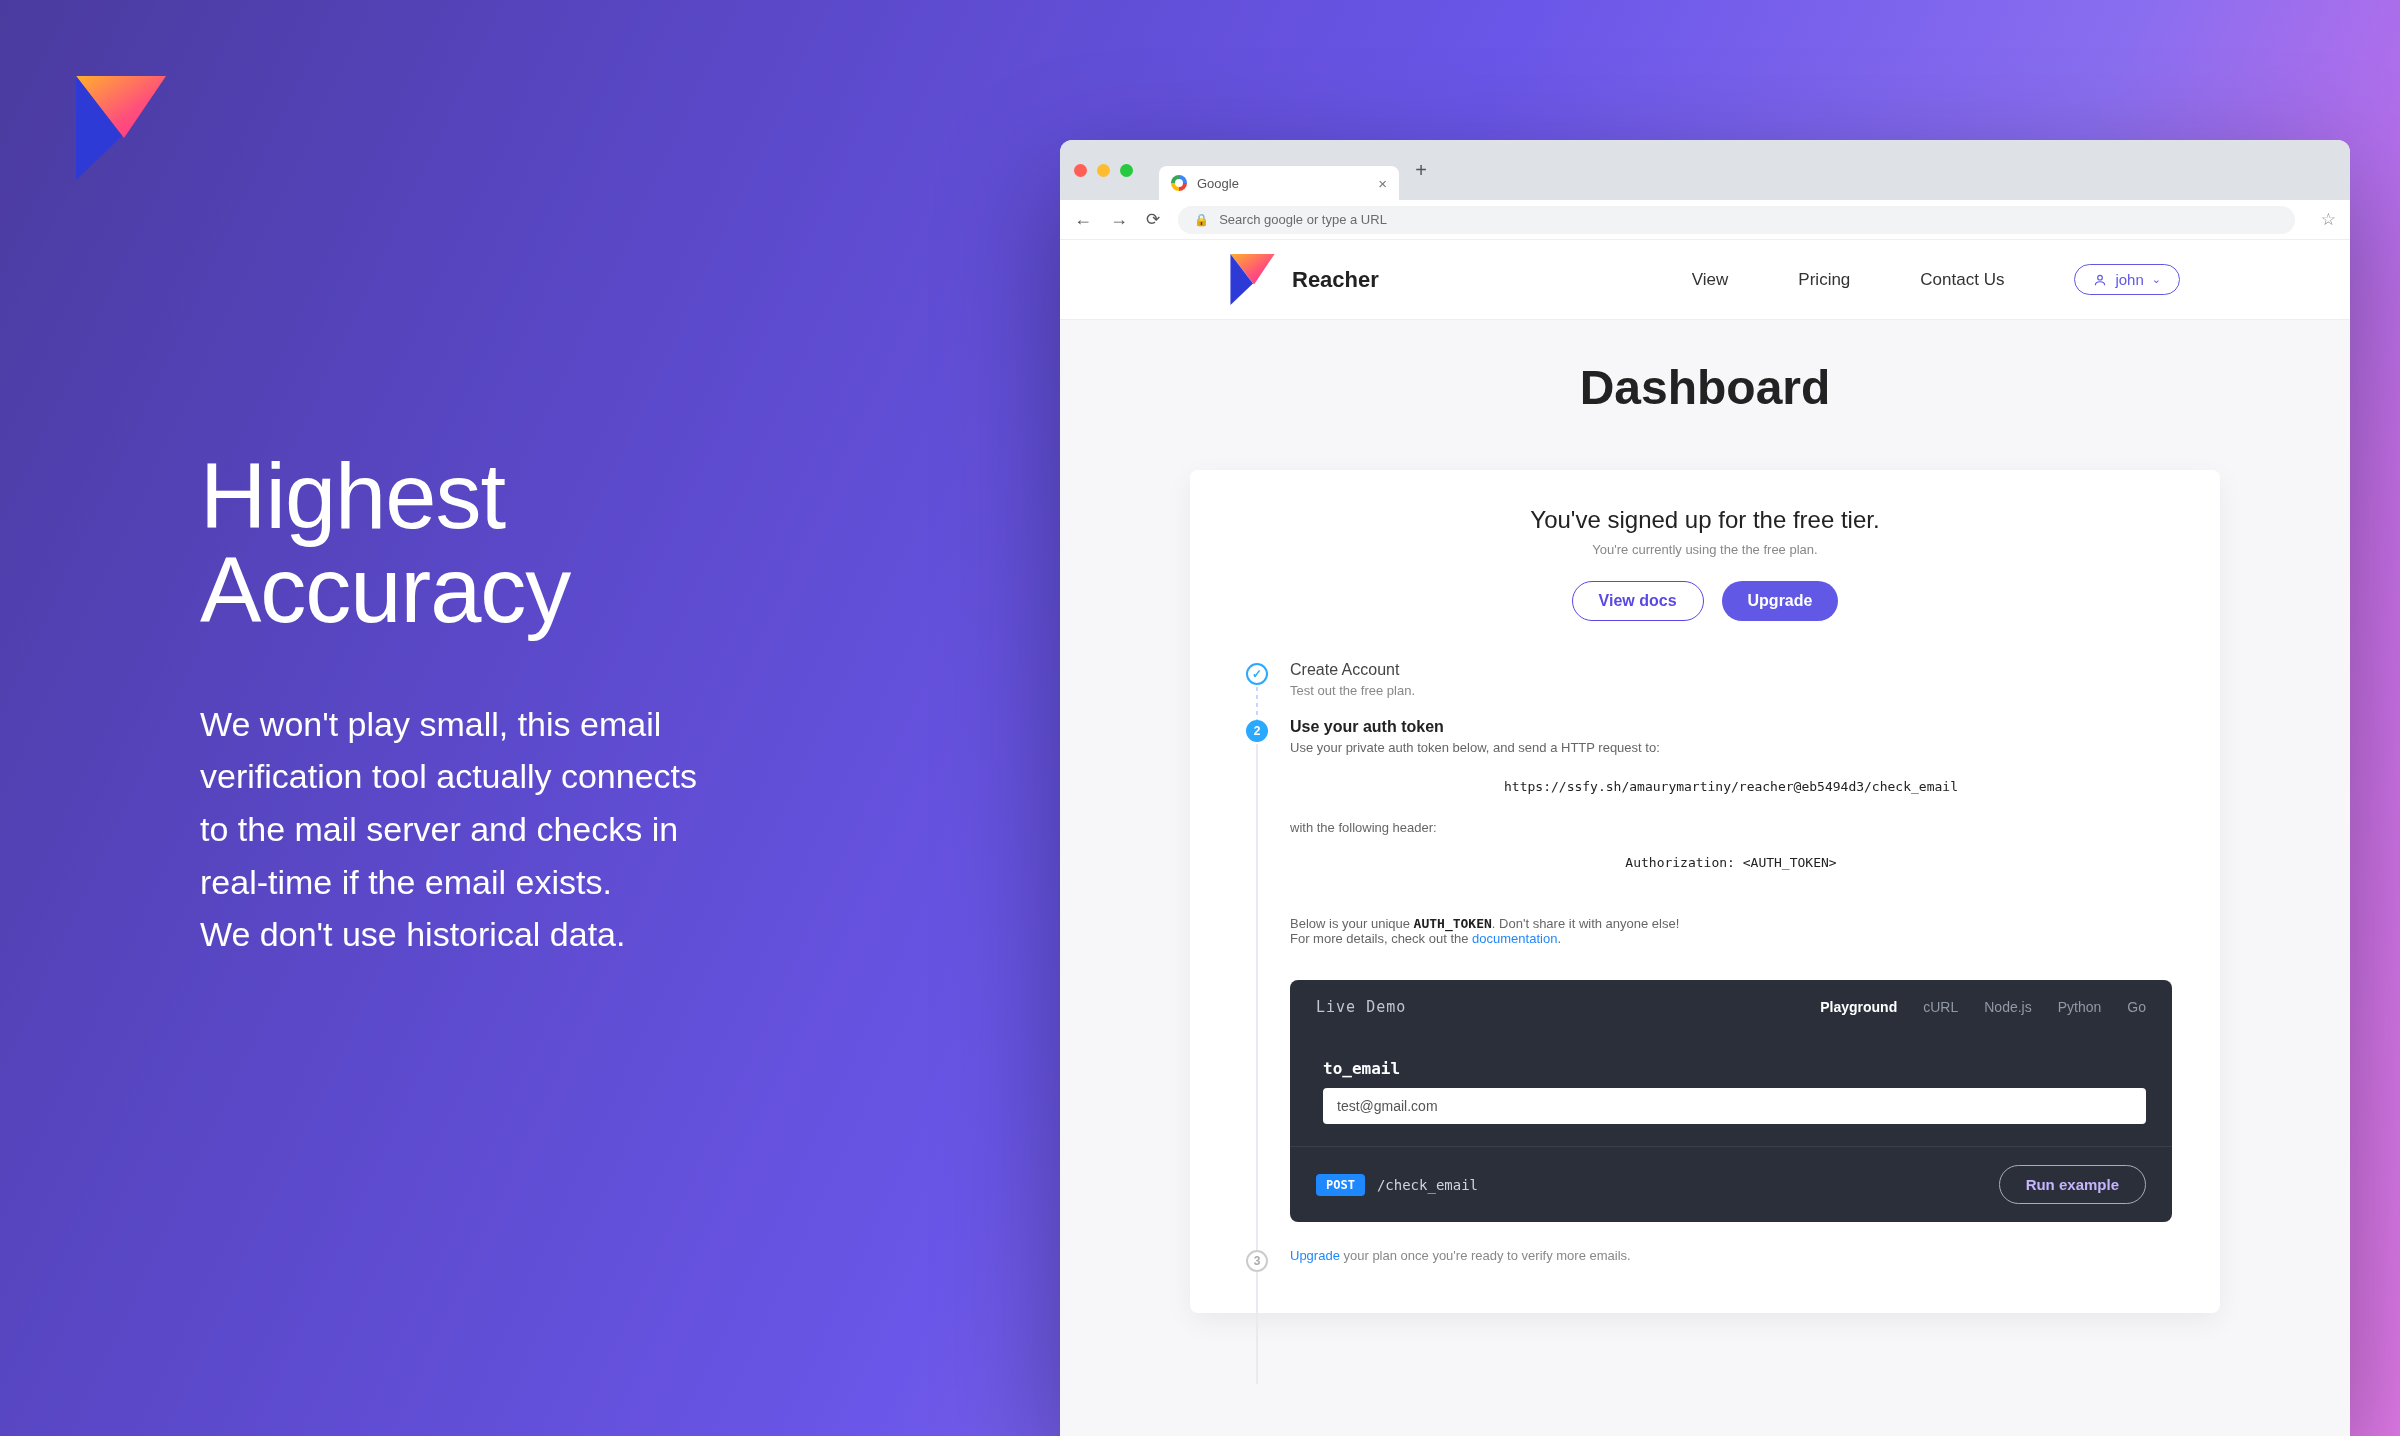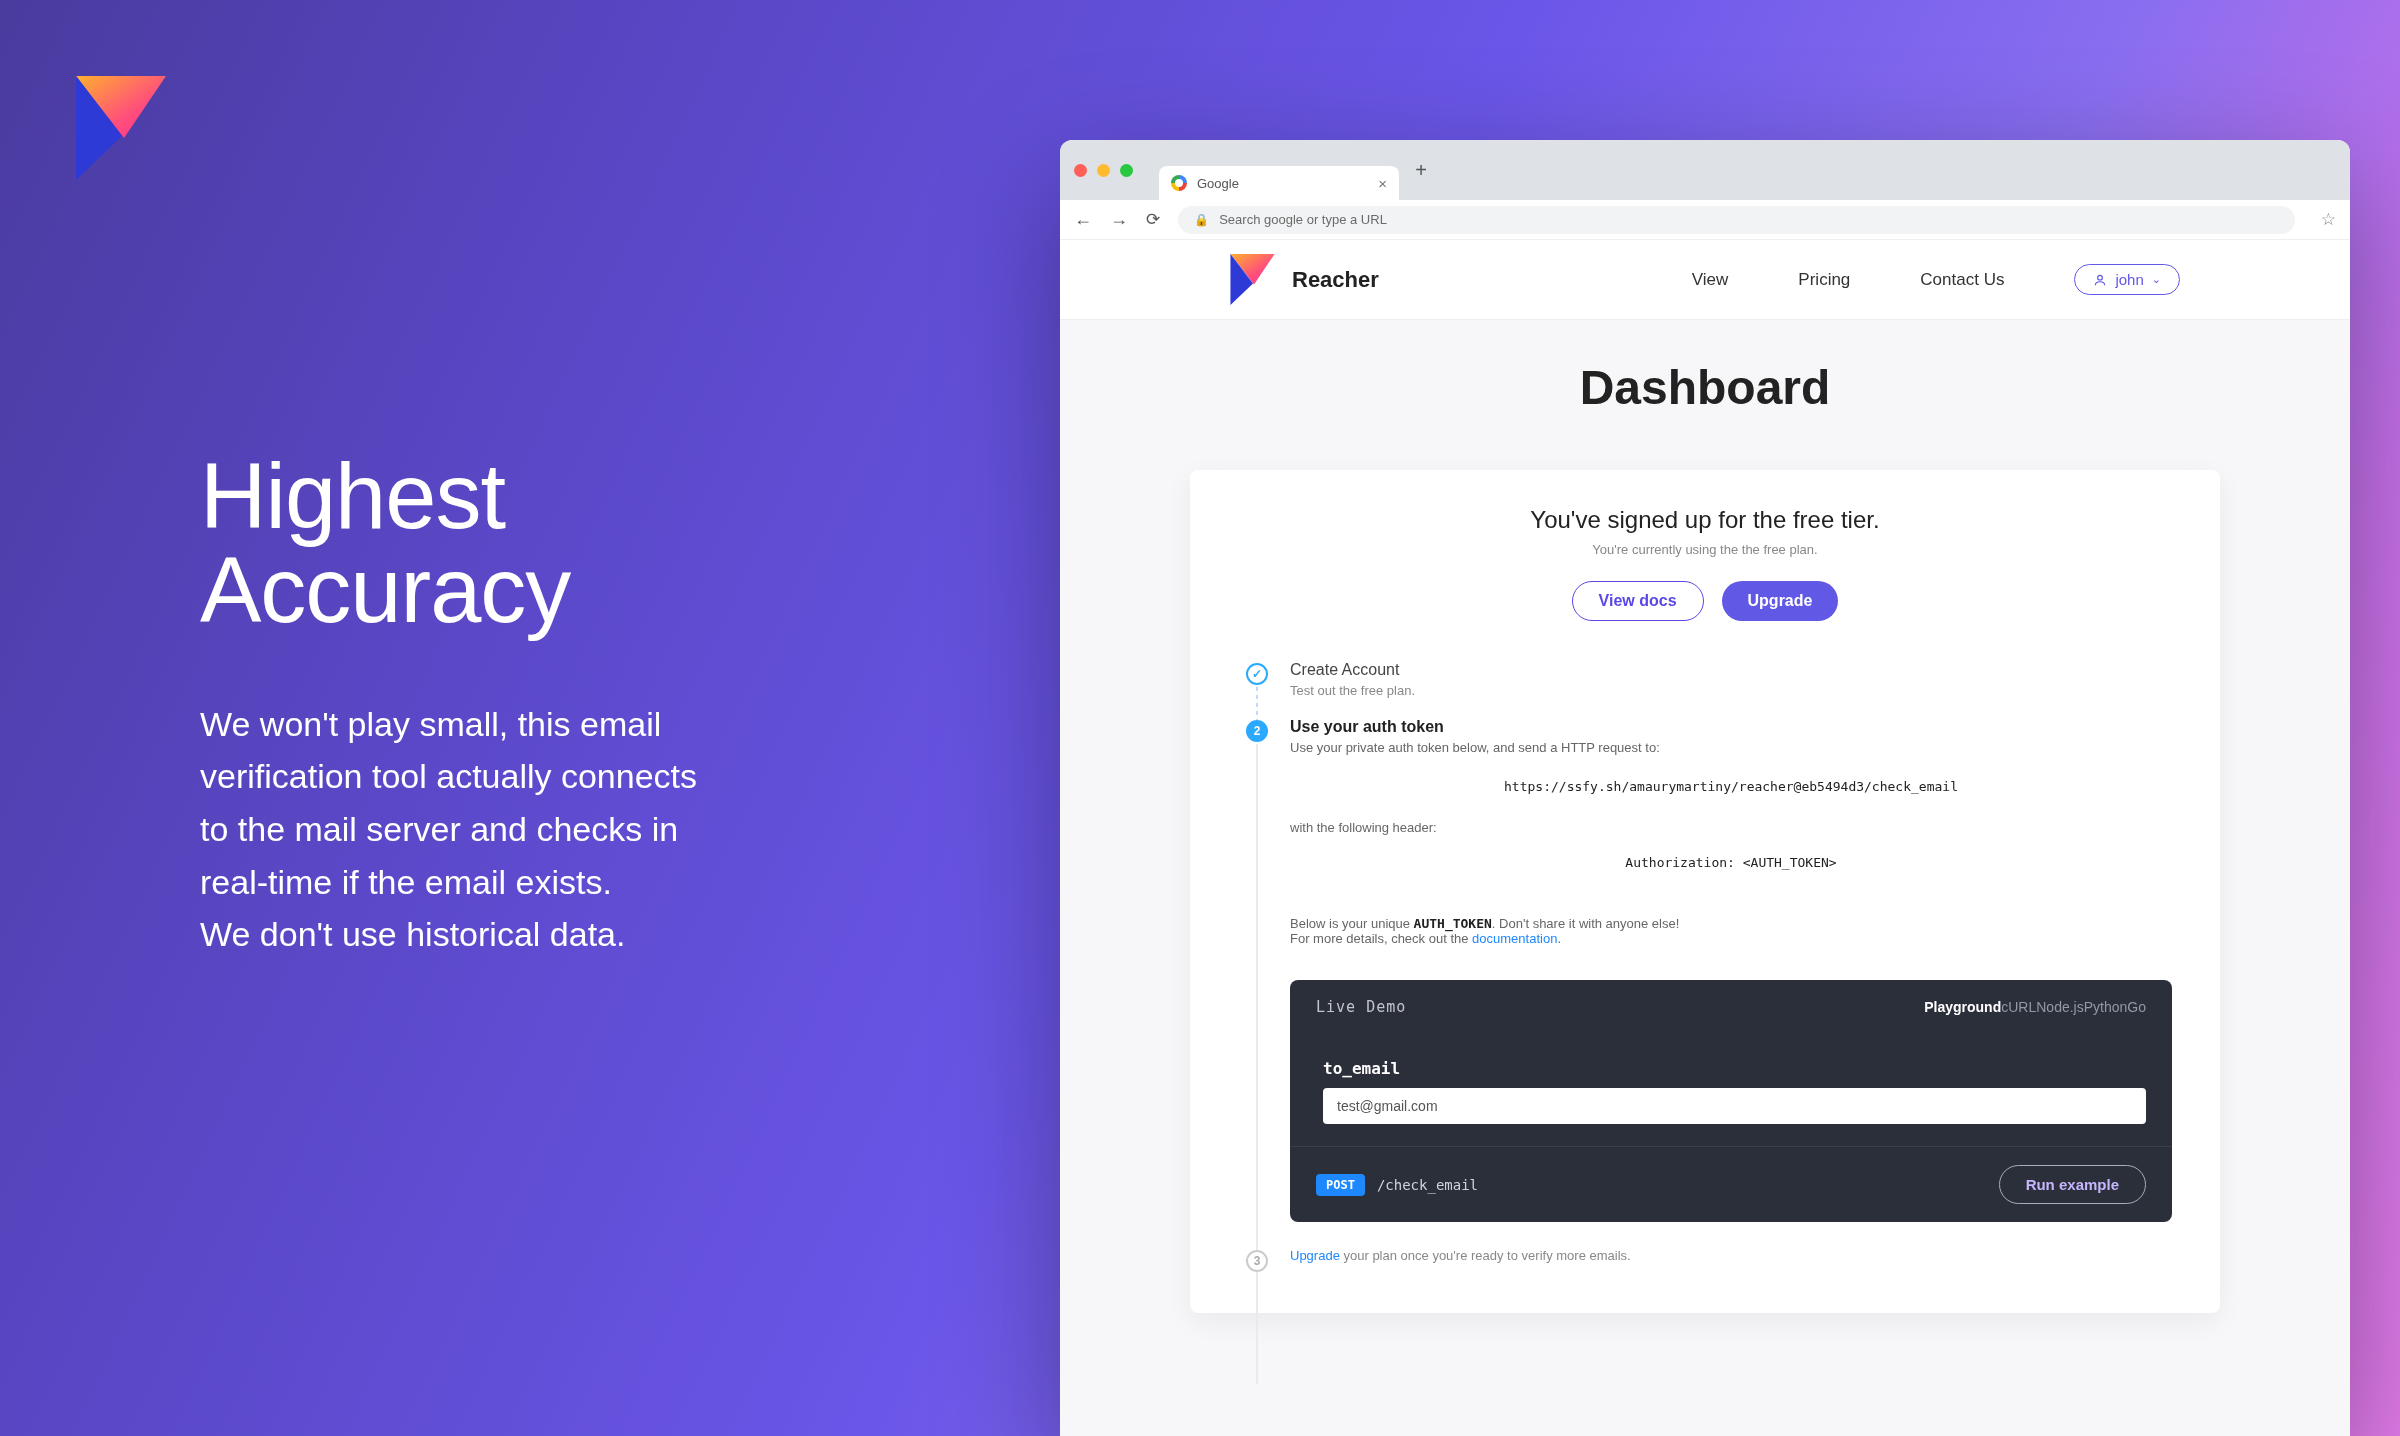--- a/index.html
+++ b/index.html
@@ -251,21 +251,21 @@
     margin-top: 18px;
     color:#e9e9ee;
     overflow:hidden;
   }
   .demo-hdr {
     display:flex; align-items:center;
     padding: 18px 26px;
     font-size:15px;
   }
   .demo-title { font-family: ui-monospace, Menlo, monospace; color:#c2c5cf; letter-spacing:1px; }
-  .demo-tabs { margin-left:auto; display:flex; font-size:14px; }
+  .demo-tabs { margin-left:auto; display:flex; gap:26px; font-size:14px; }
   .demo-tabs span { color:#9198a6; }
   .demo-tabs span.sel { color:#fff; font-weight:700; }
   .demo-body { padding: 8px 26px 22px 33px; margin-top: 17px; }
   .demo-label { font-family: ui-monospace, Menlo, monospace; font-size:16px; font-weight:700; color:#fff; margin-bottom:10px; }
   .demo-input {
     width:100%;
     background:#fff;
     border-radius:4px;
     padding:10px 14px;
     color:#555;

